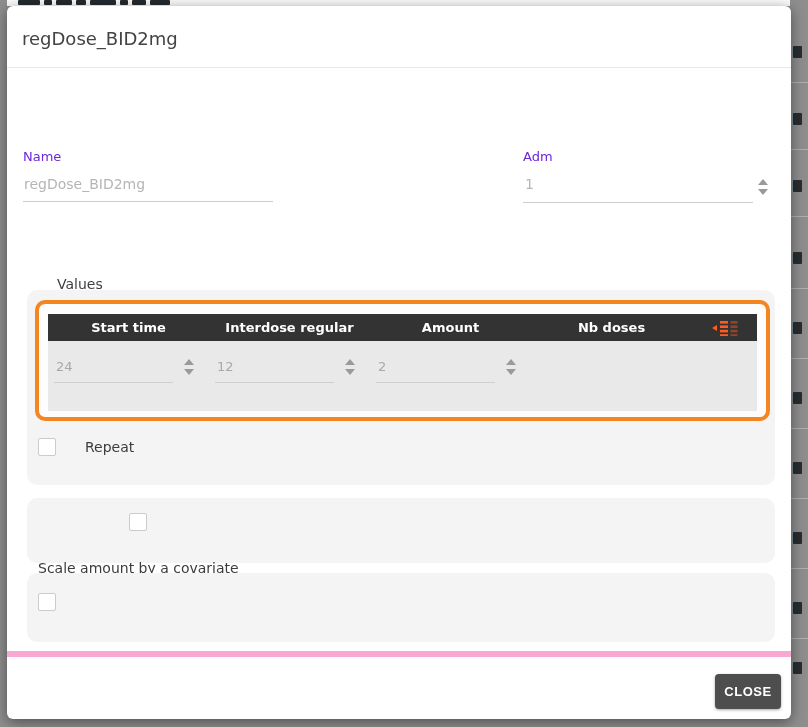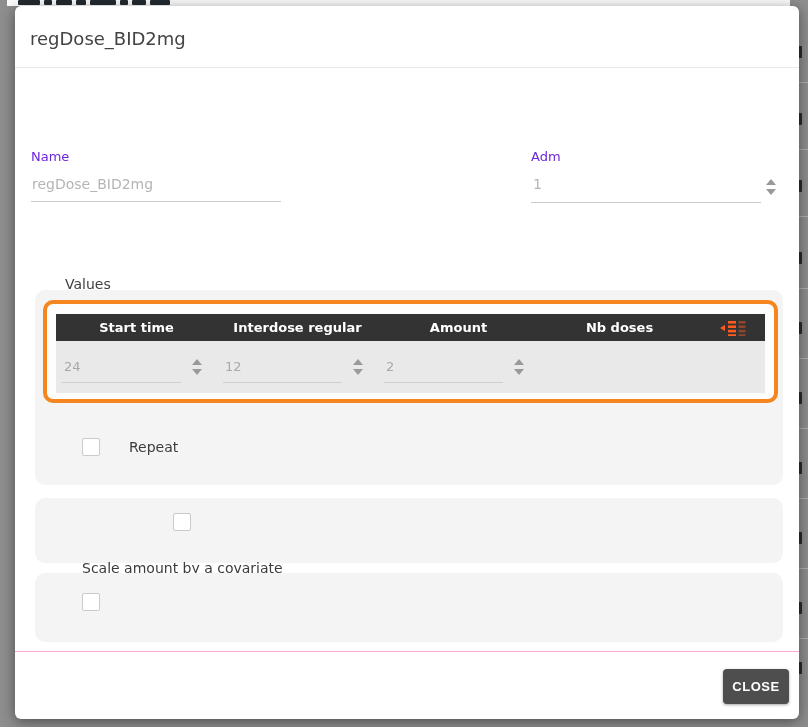--- a/index.html
+++ b/index.html
@@ -10,21 +10,21 @@
 
   
   .top-strip { position:absolute; left:7px; top:0; width:783px; height:6px; background:#fbfbfb; }
   .bg-text-fragment { position:absolute; left:11px; top:0; height:6px; display:flex; gap:4px; align-items:flex-start; overflow:hidden; }
   .bg-text-fragment span { display:block; height:5px; background:#222b31; border-radius:1px; }
   .right-strip { position:absolute; right:0; top:0; width:18px; height:727px; background:#8e8e8e; }
   .bg-row-line { position:absolute; left:0; width:18px; height:1px; background:rgba(255,255,255,.30); }
   .bg-row-glyph { position:absolute; left:3px; width:9px; height:12px; background:#2c2c2c; border-radius:1px; border-left:2px solid #16323f; }
 
   
-  .modal { position:absolute; left:15px; top:6px; width:784px; height:713px; background:#ffffff;
+  .modal { position:absolute; left:7px; top:6px; width:784px; height:713px; background:#ffffff;
            border-radius:6px; box-shadow:0 3px 14px rgba(0,0,0,.45); }
 
   .modal-header { position:absolute; left:0; top:0; width:100%; height:62px; border-bottom:1px solid #e7e7e7; }
   .modal-title { position:absolute; left:15px; top:22px; font-size:18px; color:#434343; }
 
   
   .type-btn { position:absolute; left:343px; top:84px; width:98px; height:38px; background:#2c4a58;
               border:none; border-radius:4px; color:#ffffff; font-weight:bold; font-size:13px;
               display:flex; align-items:center; justify-content:center; gap:6px; cursor:pointer;
               box-shadow:0 1px 2px rgba(0,0,0,.3); }
@@ -47,31 +47,31 @@
   .panel-scale  { top:492px; height:65px; }
   .panel-noncomp{ top:567px; height:69px; }
   .values-label { position:absolute; left:50px; top:270px; font-size:14px; color:#3f3f3f; }
 
   
   .values-table { position:absolute; left:8px; top:10px; width:735px; border:4px solid #f5861f; border-radius:10px;
                   background:#fdfdfd; padding:10px 9px 6px 9px; }
   .vt-head { display:grid; grid-template-columns:repeat(4,1fr) 65px; background:#333333; height:27px; align-items:center; }
   .vt-col  { color:#ffffff; font-weight:bold; font-size:13px; text-align:center; }
   .vt-icon-cell { display:flex; align-items:center; justify-content:center; cursor:pointer; }
-  .vt-body { display:grid; grid-template-columns:repeat(4,1fr) 65px; background:#e9e9e9; height:52px; padding-top:18px; }
+  .vt-body { display:grid; grid-template-columns:repeat(4,1fr) 65px; background:#e9e9e9; height:70px; padding-top:18px; }
   .vt-cell { display:flex; align-items:flex-start; padding:0 14px 0 6px; }
   .vt-input { flex:1; height:24px; border-bottom:1px solid #cfcfcf; color:#a9a9a9; font-size:13px; padding-left:2px; margin-right:10px; }
 
   
   .checkbox { width:18px; height:18px; background:#ffffff; border:1px solid #cbcbcb; border-radius:2px; cursor:pointer; }
-  .cb-row { position:absolute; display:flex; align-items:center; gap:29px;margin-left:36px; }
+  .cb-row { position:absolute; display:flex; align-items:center; gap:29px; }
   .cb-label { font-size:14px; color:#3c3c3c; }
 
   
-  .modal-footer { position:absolute; left:0; top:645px; width:100%; height:68px; border-top:1px solid #f9a8d4; }
+  .modal-footer { position:absolute; left:0; top:645px; width:100%; height:68px; border-top:6px solid #f9a8d4; }
   .close-btn { position:absolute; left:708px; top:17px; width:66px; height:35px; background:#4e4e4e; border:none;
                border-radius:4px; color:#ffffff; font-weight:bold; font-size:13px; letter-spacing:.5px;
                cursor:pointer; box-shadow:0 1px 3px rgba(0,0,0,.35); }
 </style>
 </head>
 <body>
 
 <div class="canvas">
 
   <div class="top-strip">

